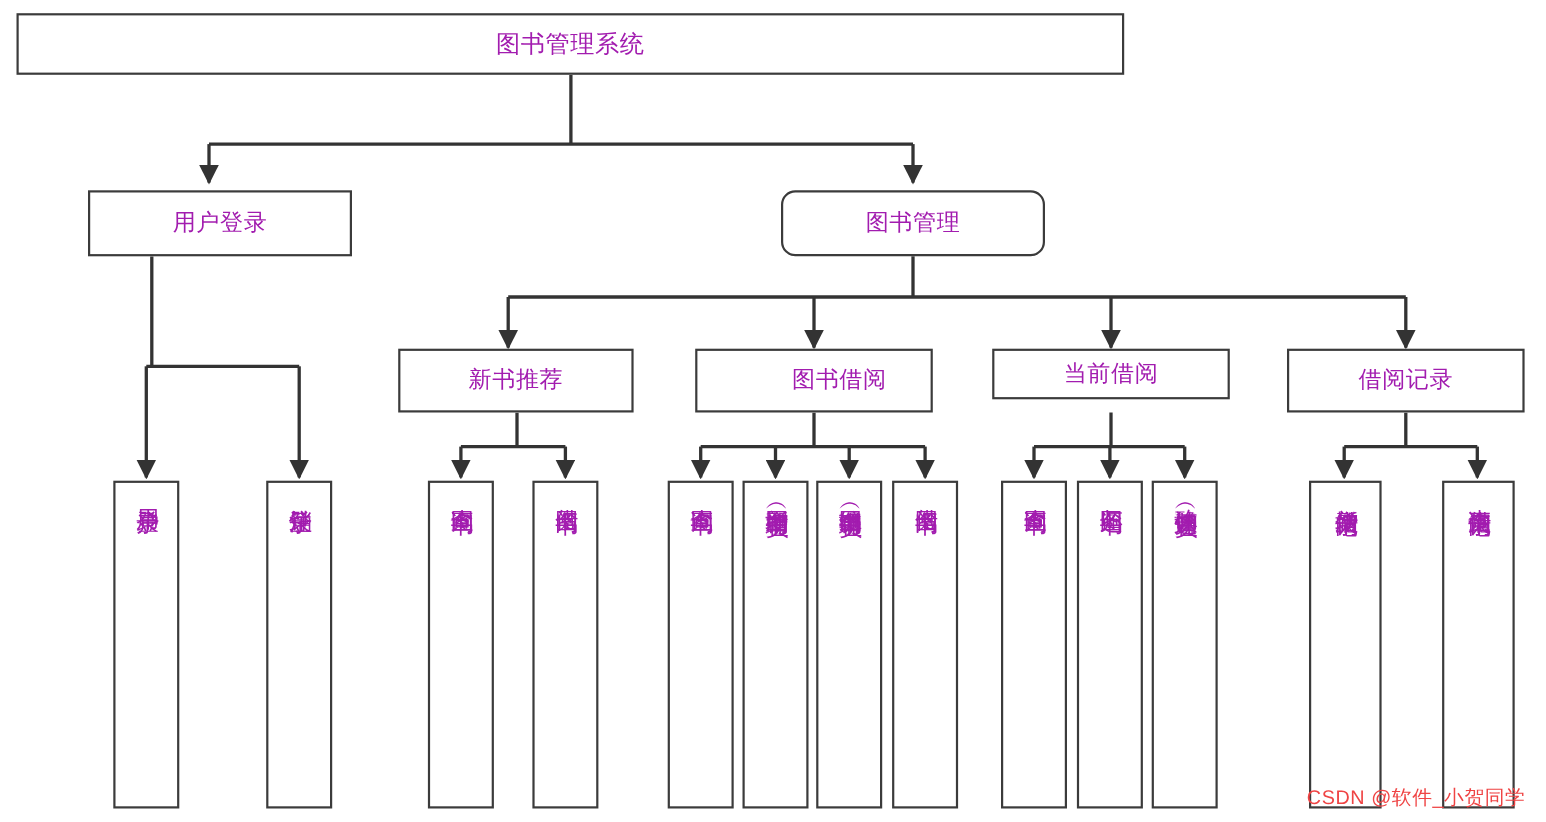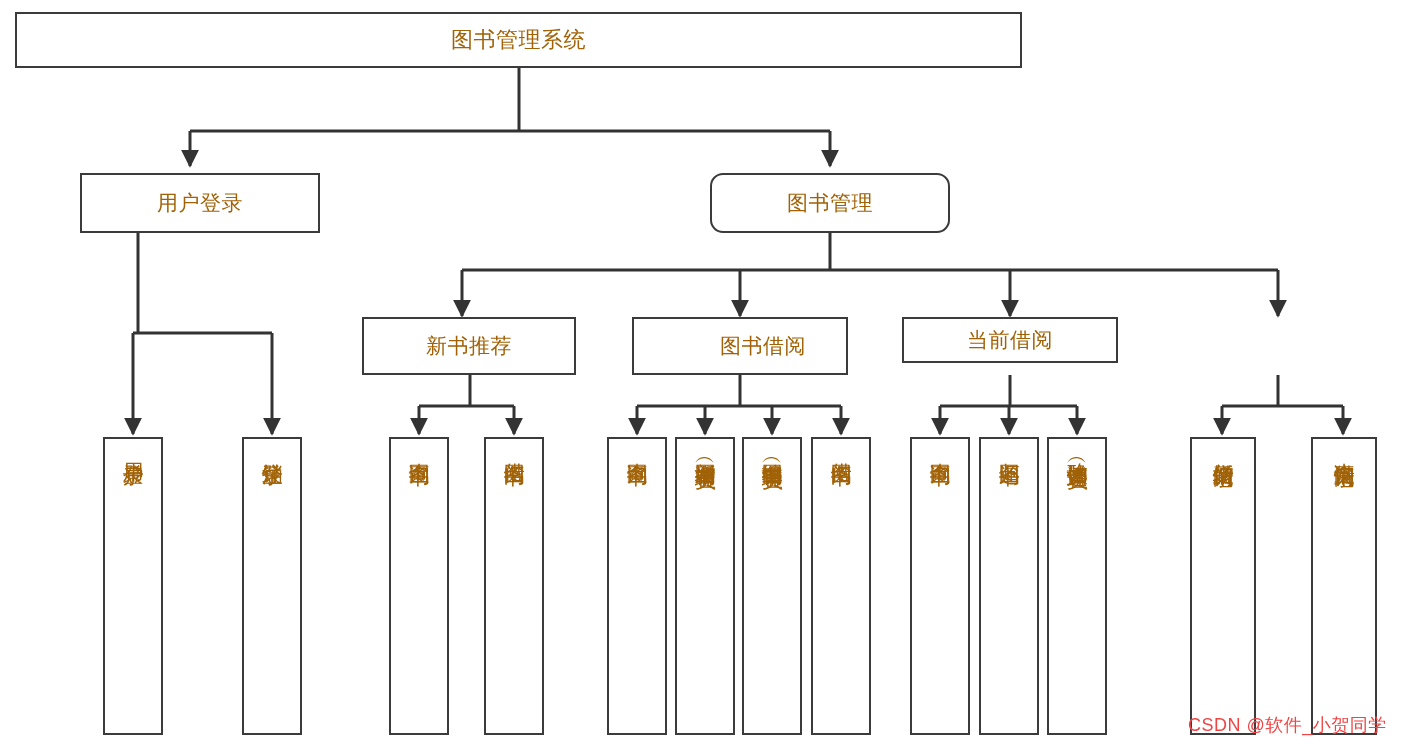--- a/index.html
+++ b/index.html
@@ -26,21 +26,21 @@
     pointer-events: none;
   }
   .node {
     position: absolute;
     box-sizing: border-box;
     background: #ffffff;
     border: 2.5px solid #3b3b3b;
     display: flex;
     align-items: center;
     justify-content: center;
-    color: #a16207;
+    color: #a21caf;
     z-index: 2;
   }
   .node .lbl {
     display: block;
     line-height: 1.16;
     letter-spacing: 0.5px;
   }
   
   .node.h .lbl {
     font-size: 21px;
@@ -140,20 +140,23 @@
 
   <div class="node h" style="left:362px; top:317px; width:214px; height:58px;">
     <span class="lbl">新书推荐</span>
   </div>
   <div class="node h" style="left:632px; top:317px; width:216px; height:58px;padding-left:46px;">
     <span class="lbl">图书借阅</span>
   </div>
   <div class="node h" style="left:902px; top:317px; width:216px; height:46px;">
     <span class="lbl">当前借阅</span>
   </div>
+  <div class="node h" style="left:1170px; top:317px; width:216px; height:58px;">
+    <span class="lbl">借阅记录</span>
+  </div>
 
   <div class="node v" style="left:103px; top:437px; width:60px; height:298px;">
     <span class="lbl">用户登录</span>
   </div>
   <div class="node v" style="left:242px; top:437px; width:60px; height:298px;">
     <span class="lbl">注销登录</span>
   </div>
 
   <div class="node v" style="left:389px; top:437px; width:60px; height:298px;">
     <span class="lbl">查询图书</span>

